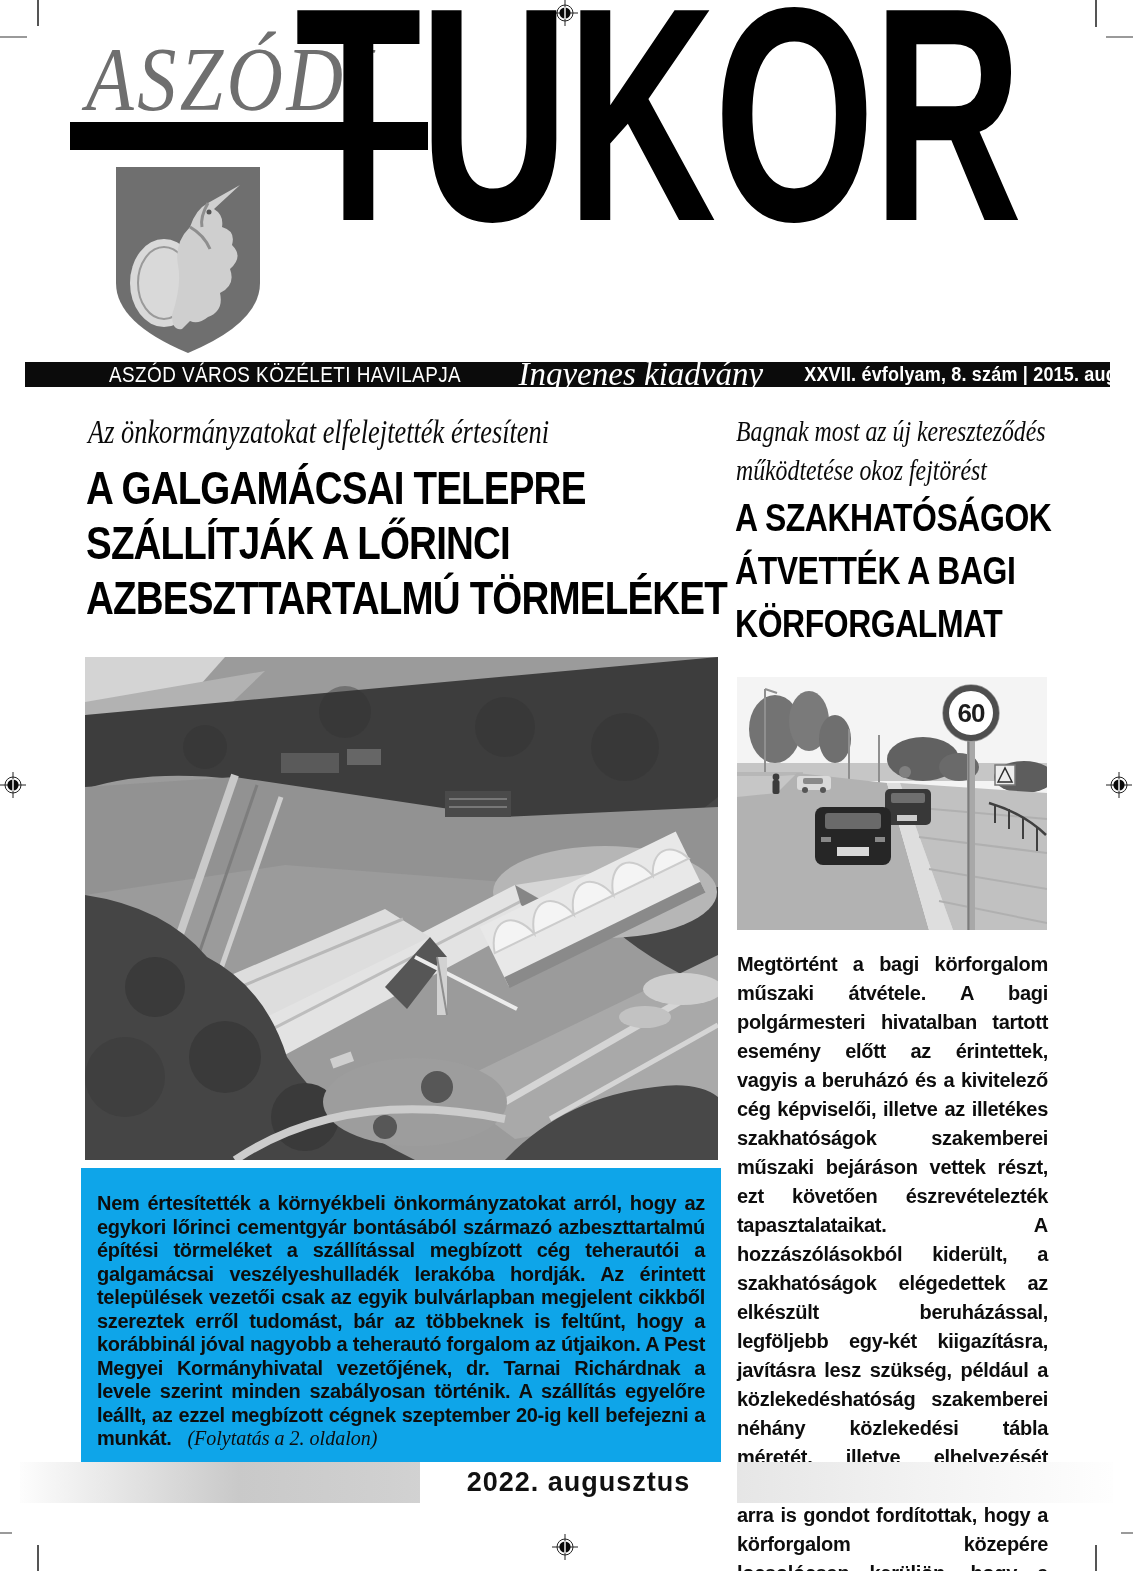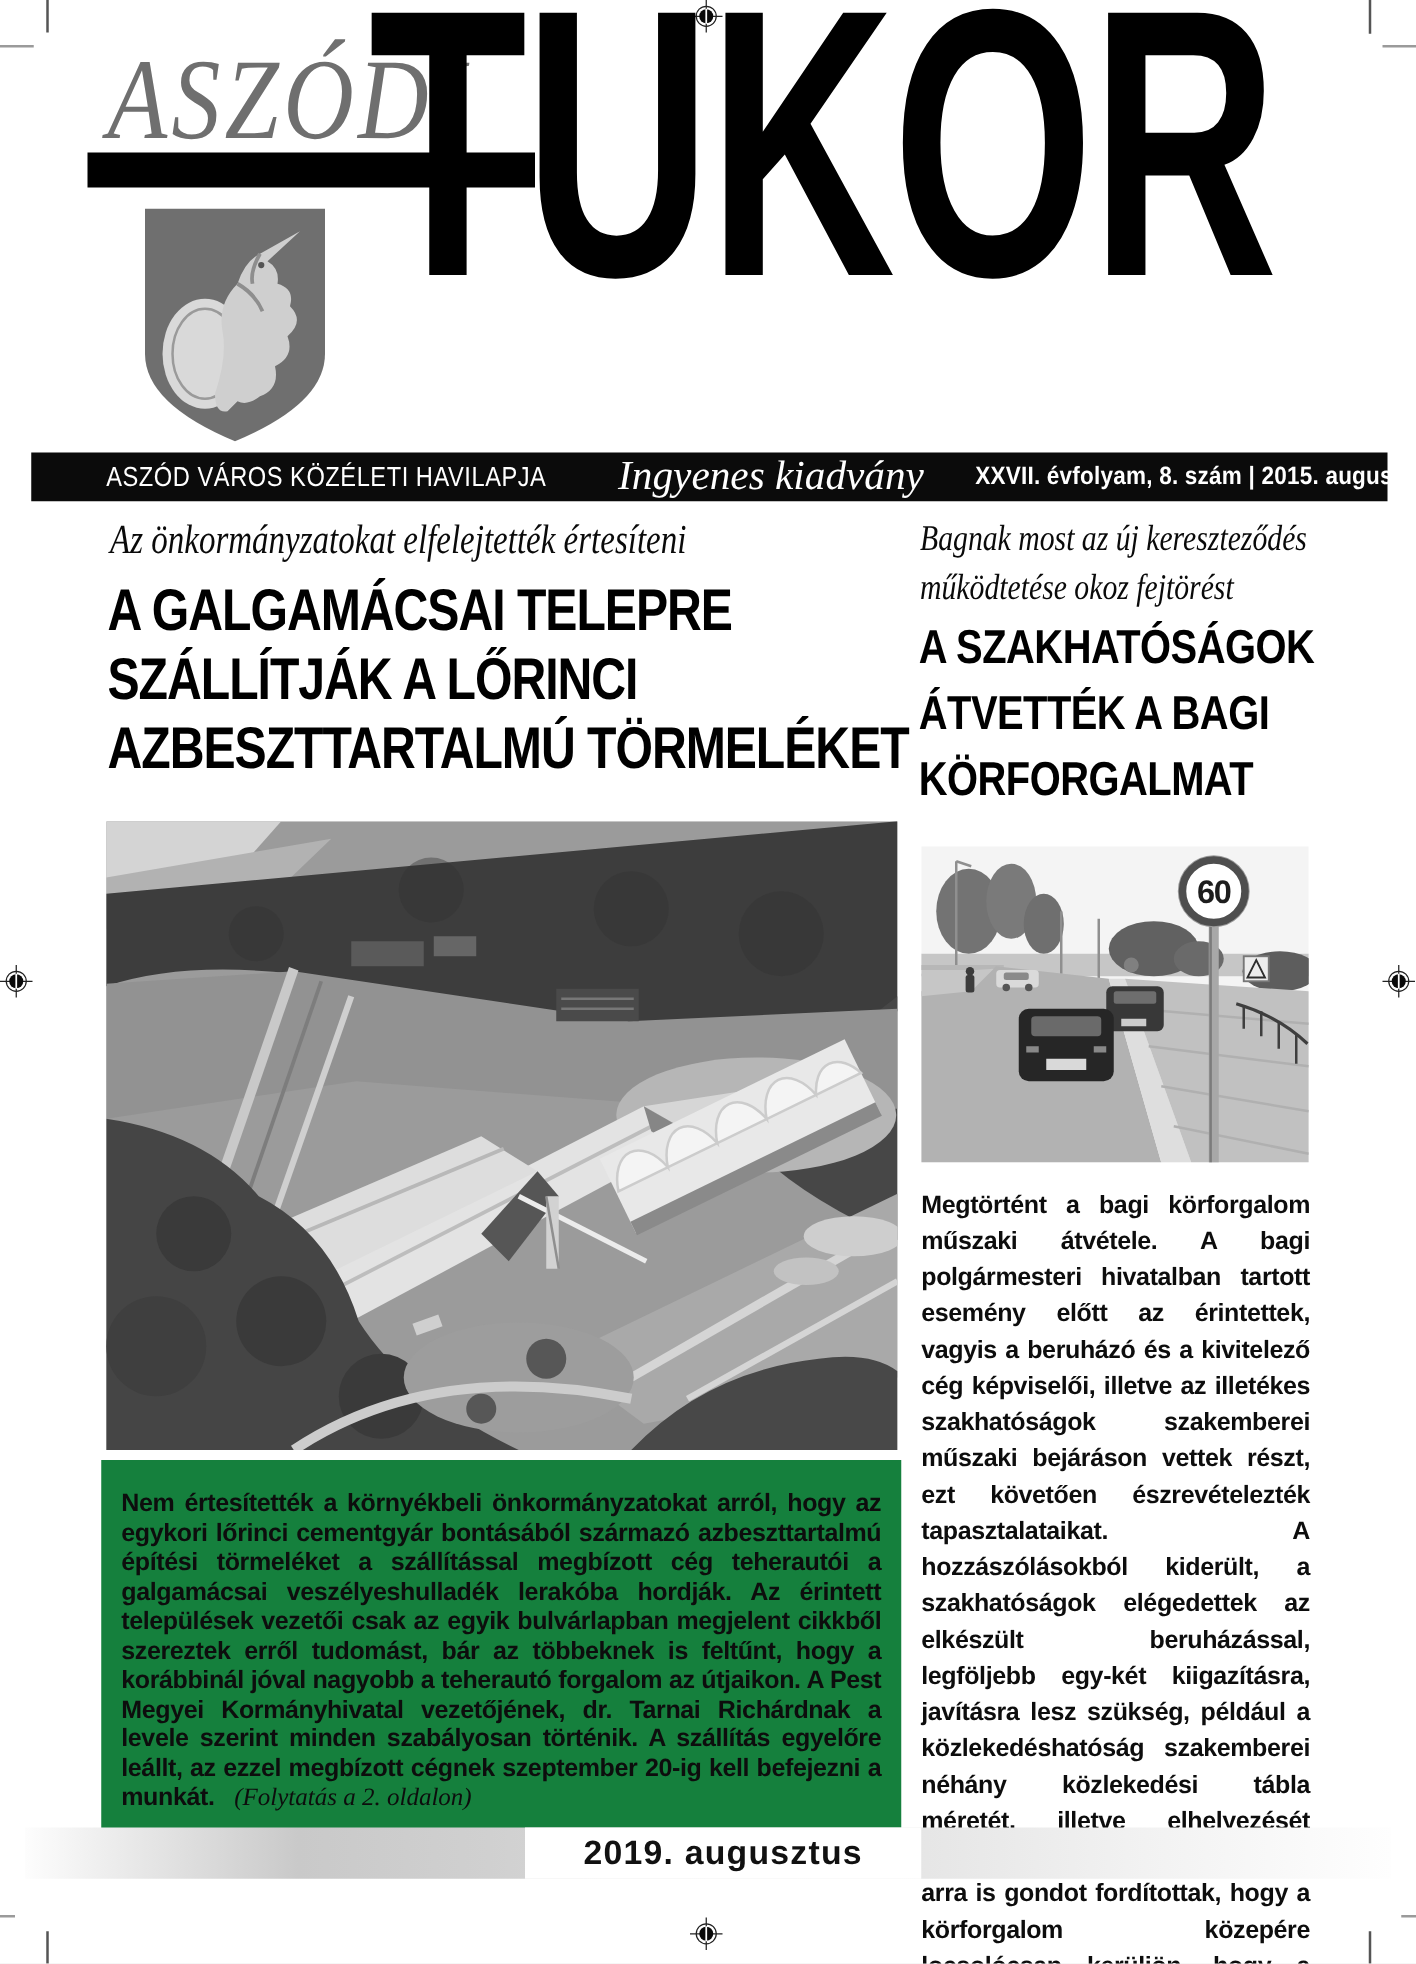--- a/index.html
+++ b/index.html
@@ -16,23 +16,23 @@
   .script-title{position:absolute;left:86px;top:26px;font-family:"Liberation Serif",serif;
     font-style:italic;font-size:92px;color:#6f6f6f;letter-spacing:4px;
     transform:scaleX(.85);transform-origin:0 0;white-space:nowrap;}
   .mast-bar{position:absolute;left:70px;top:122px;width:358px;height:28px;background:#000;}
   .big-title{position:absolute;left:295px;top:-38px;font-size:305px;font-weight:bold;
     line-height:1;letter-spacing:-0.012em;transform:scaleX(.68);transform-origin:0 0;
     white-space:nowrap;color:#000;}
   .coa{position:absolute;left:112px;top:165px;width:152px;height:190px;}
 
   
-  .infobar{position:absolute;left:25px;top:362px;width:1085px;height:39px;background:#0b0b0b;
+  .infobar{position:absolute;left:25px;top:362px;width:1085px;height:25px;background:#0b0b0b;
     display:flex;align-items:center;justify-content:space-between;box-sizing:border-box;
-    padding:0 60px;color:#fff;}
+    padding:0 84px;color:#fff;}
   .infobar .pub{font-size:22px;letter-spacing:.5px;transform:scaleX(.86);transform-origin:0 50%;white-space:nowrap;}
   .infobar .free{font-family:"Liberation Serif",serif;font-style:italic;font-size:33px;white-space:nowrap;}
   .infobar .issue{font-size:20px;font-weight:bold;letter-spacing:.2px;transform:scaleX(.9);
     transform-origin:100% 50%;white-space:nowrap;}
 
   
   .kicker{font-family:"Liberation Serif",serif;font-style:italic;color:#0a0a0a;white-space:nowrap;}
   .lead-kicker{position:absolute;left:88px;top:414px;font-size:33px;transform:scaleX(.8);transform-origin:0 0;}
   .lead-headline{position:absolute;left:86px;top:460px;font-size:47px;font-weight:bold;
     line-height:55px;letter-spacing:-1px;transform:scaleX(.82);transform-origin:0 0;white-space:nowrap;}
@@ -42,21 +42,21 @@
   .sec-headline{position:absolute;left:735px;top:492px;font-size:38px;font-weight:bold;
     line-height:53px;letter-spacing:-0.5px;transform:scaleX(.84);transform-origin:0 0;white-space:nowrap;}
 
   
   .photo{position:absolute;display:block;}
   .photo-left{left:85px;top:657px;width:633px;height:503px;}
   .photo-right{left:737px;top:677px;width:310px;height:253px;}
 
   
   .graybox{position:absolute;left:81px;top:1168px;width:640px;box-sizing:border-box;
-    background:#15803d;padding:24px 16px 20px 16px;}
+    background:#0ea5e9;padding:24px 16px 20px 16px;}
   .bodytext{margin:0;font-size:20px;line-height:23.5px;font-weight:bold;letter-spacing:-0.3px;
     text-align:justify;color:#0d0d0d;}
   .sec-body{position:absolute;left:737px;top:950px;width:311px;font-size:20px;line-height:29px;
     font-weight:bold;letter-spacing:-0.3px;text-align:justify;color:#0d0d0d;margin:0;}
   .cont{font-family:"Liberation Serif",serif;font-style:italic;font-weight:normal;
     font-size:20px;letter-spacing:0;white-space:nowrap;}
 
   
   .footer-bar{position:absolute;left:20px;top:1462px;width:1093px;height:41px;
     background:linear-gradient(90deg,#fdfdfd 0%,#c9c9c9 20%,#d0d0d0 34%,#e6e6e6 66%,#f2f2f2 82%,#fefefe 100%);}
@@ -248,17 +248,17 @@
   </svg>
 
   <p class="sec-body"><span>Megtörtént a bagi körforgalom műszaki átvétele. A bagi polgármesteri hivatalban tartott esemény előtt az érintettek, vagyis a beruházó és a kivitelező cég képviselői, illetve az illetékes szakhatóságok szakemberei műszaki bejáráson vettek részt, ezt követően észrevételezték tapasztalataikat. A hozzászólásokból kiderült, a szakhatóságok elégedettek az elkészült beruházással,  legföljebb egy-két kiigazításra, javításra lesz szükség, például a közlekedéshatóság szakemberei néhány közlekedési tábla méretét, illetve elhelyezését kifogásolták. A kivitelezők még arra is gondot fordítottak, hogy a körforgalom közepére locsolócsap kerüljön, hogy a nyári hőségben öntözni lehessen a növényeket. Jamrik László, Bag polgármestere is őket dicsérte elsőként.</span>&nbsp; </p>
 
   <div class="graybox">
     <p class="bodytext"><span>Nem értesítették a környékbeli  önkormányzatokat arról, hogy az egykori lőrinci cementgyár bontásából származó azbeszttartalmú építési törmeléket a szállítással megbízott cég teherautói a galgamácsai veszélyeshulladék lerakóba hordják. Az érintett települések vezetői csak az egyik bulvárlapban megjelent cikkből szereztek erről tudomást, bár az többeknek is  feltűnt, hogy a korábbinál jóval nagyobb a teherautó forgalom az útjaikon. A Pest Megyei Kormányhivatal  vezetőjének, dr. Tarnai Richárdnak a levele szerint minden szabályosan történik. A szállítás egyelőre leállt, az ezzel megbízott cégnek szeptember 20-ig kell befejezni a munkát.</span>&nbsp;&nbsp; <span class="cont">(Folytatás a 2. oldalon)</span></p>
   </div>
 
   <div class="footer-bar">
     <div class="footer-box">
-      <span class="footer-date">2019. augusztus</span>
+      <span class="footer-date">2022. augusztus</span>
     </div>
   </div>
 
 </div>
 
 </body></html>

